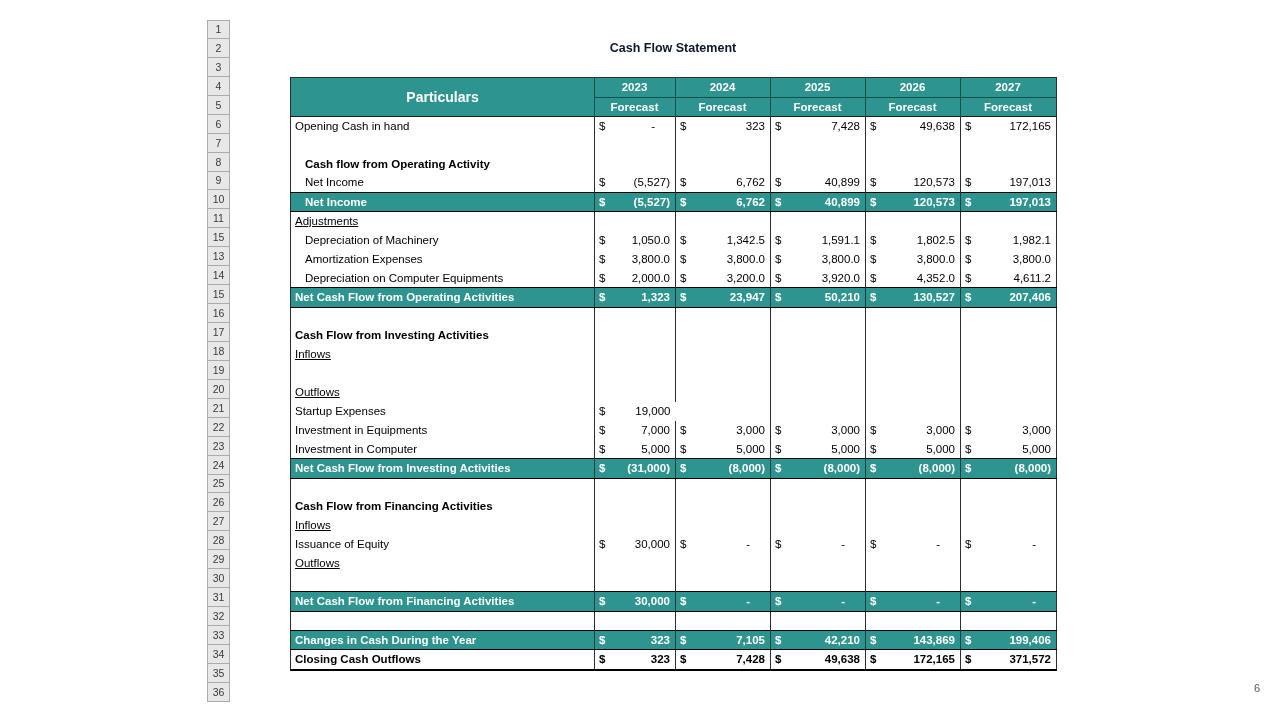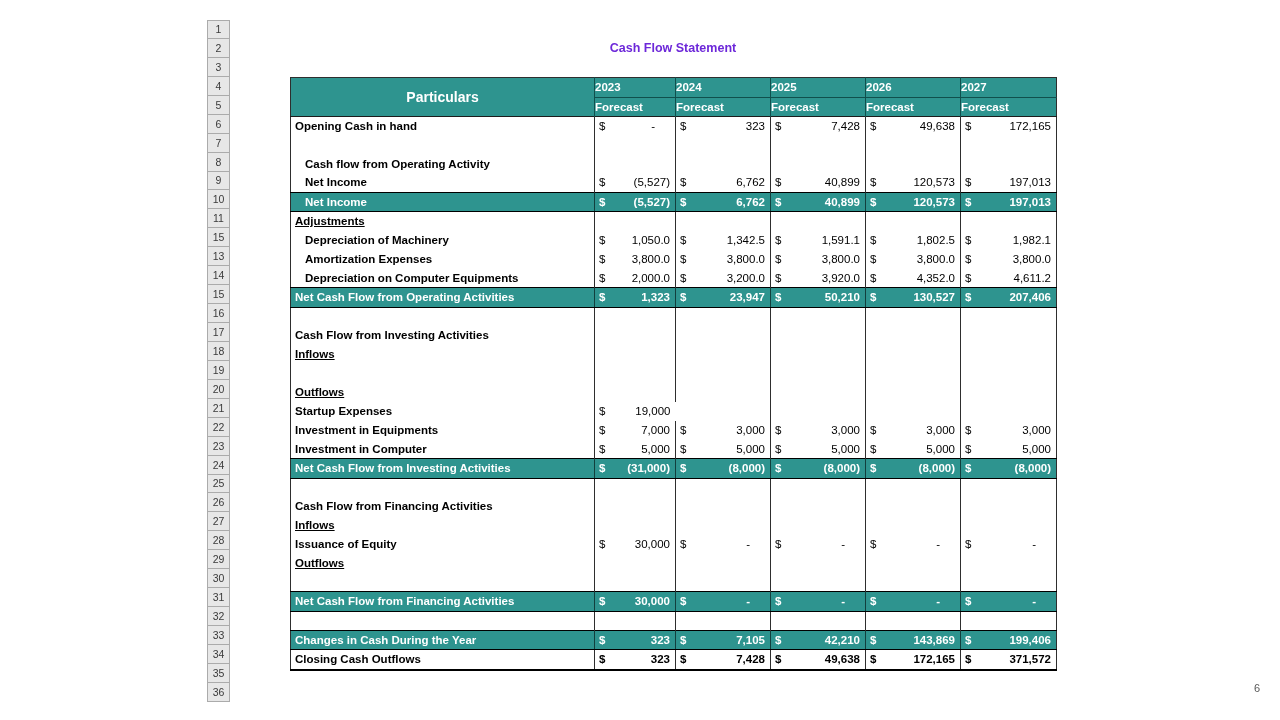--- a/index.html
+++ b/index.html
@@ -10,21 +10,21 @@
     overflow: hidden;
     position: relative;
   }
   .canvas { position: absolute; inset: 0; }
 
   
   .title {
     position: absolute;
     left: 290px; top: 39px; width: 766px; height: 19px;
     text-align: center;
-    font-size: 12.5px; font-weight: 700; color: #6d28d9;
+    font-size: 12.5px; font-weight: 700; color: #0f172a;
     line-height: 19px;
   }
 
   
   .row-strip {
     position: absolute;
     left: 207px; top: 20px; width: 23px;
   }
   .row-num {
     height: 18.95px;
@@ -51,28 +51,28 @@
   .sheet th, .sheet td {
     padding: 0;
     overflow: hidden; white-space: nowrap;
     line-height: 18.5px;
     vertical-align: middle;
   }
   
   .sheet thead th { background: var(--teal); color: #fff; font-weight: 700; }
   .sheet th.particulars { text-align: center; font-size: 14px; }
   .sheet th.year, .sheet th.sub {
-    text-align: left; padding-right: 1px;
+    text-align: center; padding-right: 1px;
     border-left: 1px solid #10504d;
   }
   .sheet th.year { border-bottom: 1px solid #10504d; }
   .sheet thead { border-bottom: 1px solid #1c1c1c; }
 
   
-  .sheet td.lbl { text-align: left; padding-left: 4px; font-weight: bold; }
+  .sheet td.lbl { text-align: left; padding-left: 4px; }
   .sheet td.lbl.ind { padding-left: 14px; }
   .sheet td.val { border-left: 1px solid #2e2e2e; }
   .sheet td.val.nb { border-left: none; }
   .sheet td.val .cellflex {
     display: flex; justify-content: space-between; align-items: center;
     padding: 0 5px 0 4px; height: 100%;
   }
   .sheet td.val .num.dash { padding-right: 15px; }
 
   tr.r-section td.lbl { font-weight: 700; }

